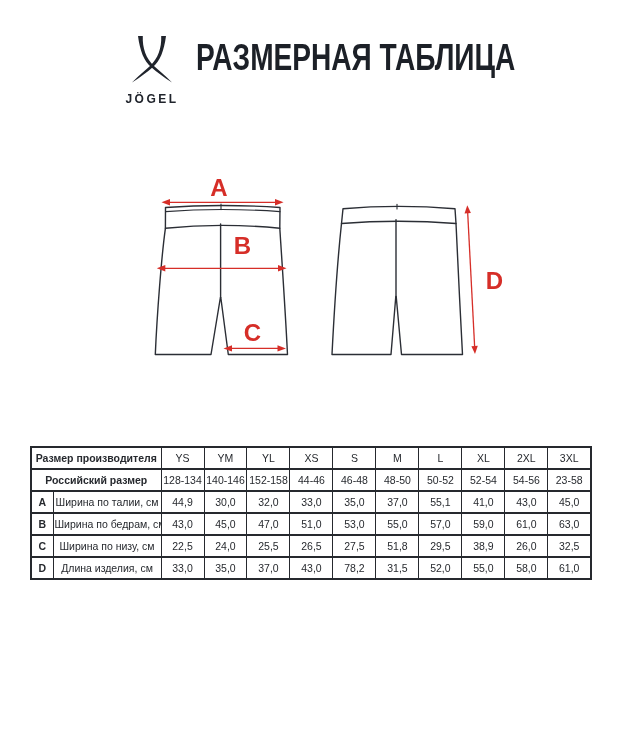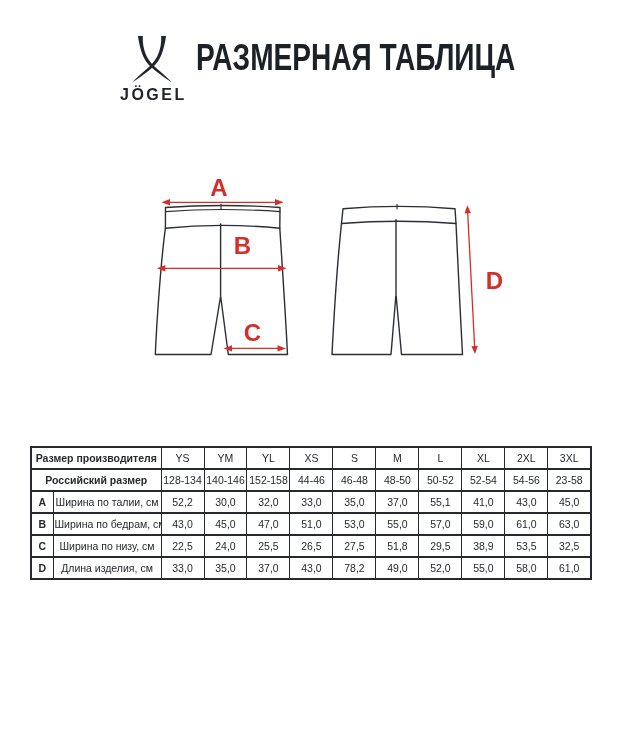--- a/index.html
+++ b/index.html
@@ -4,21 +4,21 @@
 <style>
   html,body{margin:0;padding:0;background:#fff;}
   .page{
     position:relative;width:624px;height:750px;background:#ffffff;overflow:hidden;
     font-family:"Liberation Sans",sans-serif;color:#26292e;
   }
   
   .logo{position:absolute;left:120px;top:36px;width:64px;text-align:center;}
   .logo svg{display:block;margin:0 auto;}
   .wordmark{
-    margin-top:2px;font-size:16px;font-weight:700;letter-spacing:2.5px;
+    margin-top:8px;font-size:12px;font-weight:700;letter-spacing:2.5px;
     color:#20242c;white-space:nowrap;
   }
   .title{
     position:absolute;left:196px;top:40px;margin:0;
     font-size:36px;font-weight:700;line-height:1.0;color:#1c2027;
     transform:scaleX(0.78);transform-origin:left top;white-space:nowrap;
   }
   
   .diagram{position:absolute;left:140px;top:160px;}
   .outline{fill:none;stroke:#2b2e35;stroke-width:1.4;stroke-linejoin:round;stroke-linecap:round;}
@@ -145,21 +145,21 @@
         <td>46-48</td>
         <td>48-50</td>
         <td>50-52</td>
         <td>52-54</td>
         <td>54-56</td>
         <td>23-58</td>
       </tr>
       <tr>
         <td class="b">A</td>
         <td>Ширина по талии, см</td>
-        <td>52,2</td>
+        <td>44,9</td>
         <td>30,0</td>
         <td>32,0</td>
         <td>33,0</td>
         <td>35,0</td>
         <td>37,0</td>
         <td>55,1</td>
         <td>41,0</td>
         <td>43,0</td>
         <td>45,0</td>
       </tr>
@@ -181,32 +181,32 @@
         <td class="b">C</td>
         <td>Ширина по низу, см</td>
         <td>22,5</td>
         <td>24,0</td>
         <td>25,5</td>
         <td>26,5</td>
         <td>27,5</td>
         <td>51,8</td>
         <td>29,5</td>
         <td>38,9</td>
-        <td>53,5</td>
+        <td>26,0</td>
         <td>32,5</td>
       </tr>
       <tr>
         <td class="b">D</td>
         <td>Длина изделия, см</td>
         <td>33,0</td>
         <td>35,0</td>
         <td>37,0</td>
         <td>43,0</td>
         <td>78,2</td>
-        <td>49,0</td>
+        <td>31,5</td>
         <td>52,0</td>
         <td>55,0</td>
         <td>58,0</td>
         <td>61,0</td>
       </tr>
     </tbody>
   </table>
 
 </div>
 

